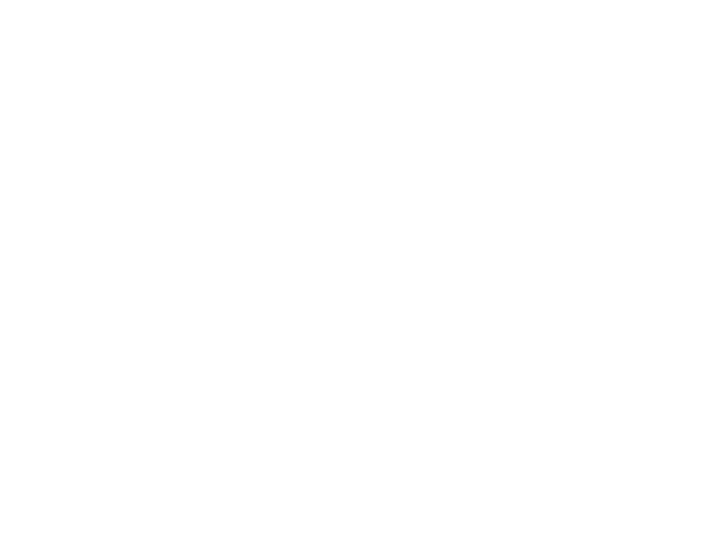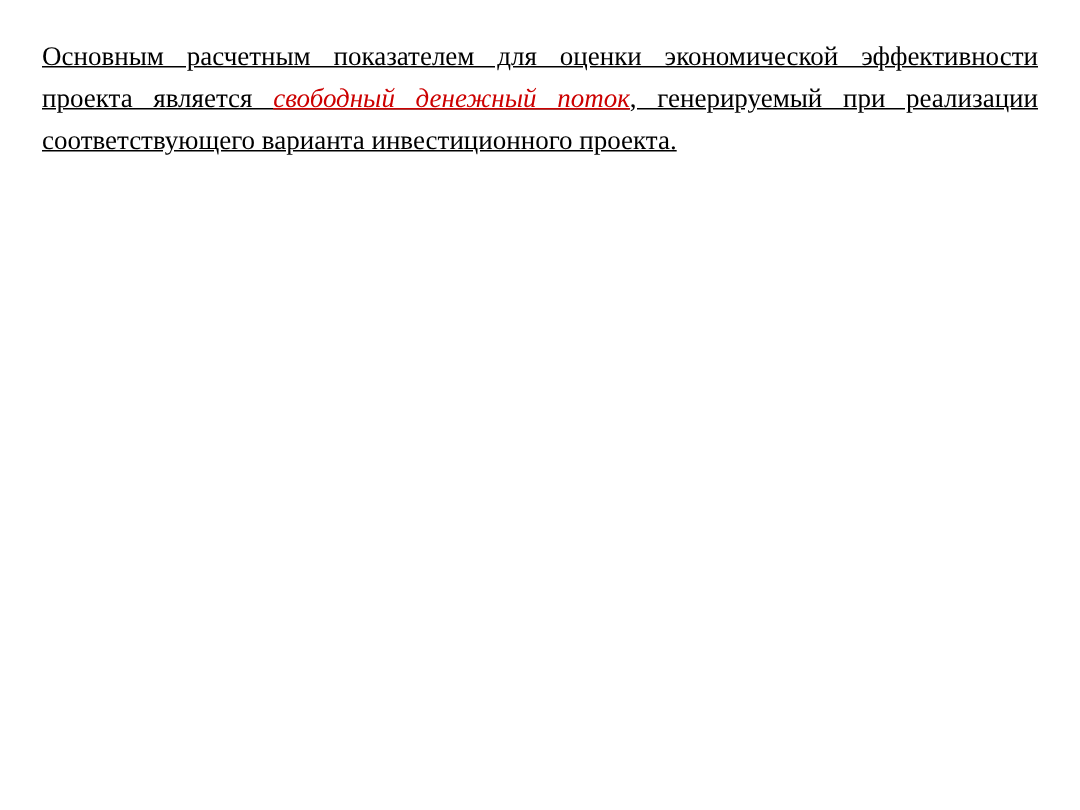--- a/index.html
+++ b/index.html
@@ -57,18 +57,15 @@
     .bold-black {
       font-weight: bold;
       color: #000000;
     }
   </style>
 </head>
 <body>
 
 <div class="page-container">
 
-  <p class="paragraph-1">
-    <span>Основным расчетным показателем для оценки экономической эффективности проекта является </span><span class="highlight-text">свободный денежный поток</span><span>, генерируемый при реализации соответствующего варианта инвестиционного проекта.</span>
-  </p>
 
 
 </div>
 
 </body></html>

